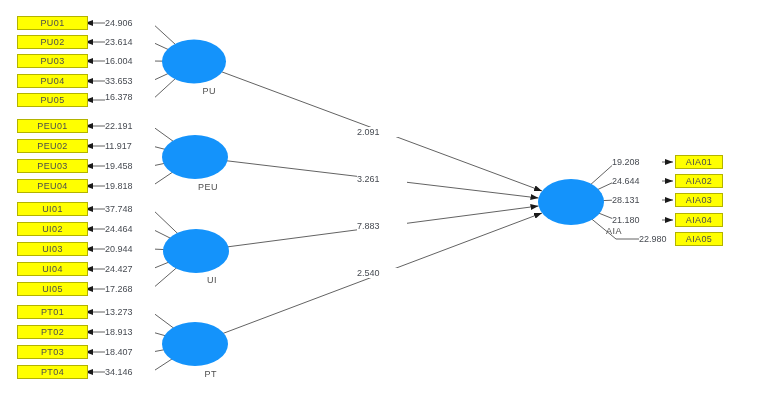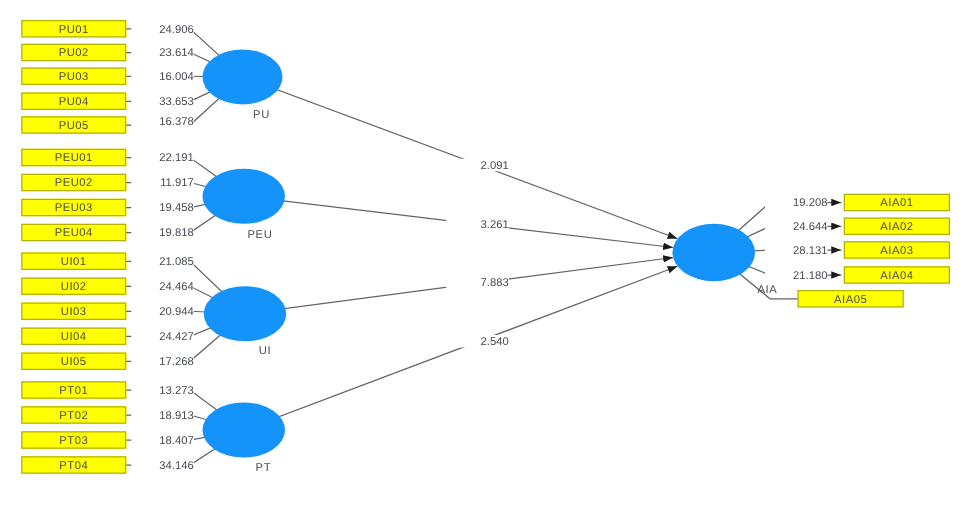--- a/index.html
+++ b/index.html
@@ -1,24 +1,24 @@
 <!DOCTYPE html>
 <html><head>
 <meta charset="utf-8">
 <style>
   html,body{margin:0;padding:0;background:#fff;}
   .canvas{position:relative;width:777px;height:405px;background:#ffffff;
           font-family:"Liberation Sans",sans-serif;overflow:hidden;}
   svg.layer{position:absolute;left:0;top:0;}
   .cline{stroke:#636363;stroke-width:1;fill:none;}
-  .ind{position:absolute;width:84px;height:14px;background:#ffff00;border:1px solid #b3b300;
+  .ind{position:absolute;width:71px;height:14px;background:#ffff00;border:1px solid #b3b300;
        box-sizing:border-box;display:flex;align-items:center;justify-content:center;
        font-size:9px;color:#4d4d4d;letter-spacing:.4px;z-index:3;}
-  .ind.r{width:85px;}
-  .val{position:absolute;width:50px;height:10px;line-height:10px;text-align:right;
+  .ind.r{width:48px;}
+  .val{position:absolute;width:50px;height:10px;line-height:10px;text-align:left;
        font-size:9px;color:#474b52;background:#ffffff;z-index:2;}
   .cname{position:absolute;width:44px;height:10px;line-height:10px;text-align:right;
        font-size:9px;color:#4d4d4d;letter-spacing:.5px;z-index:3;}
 </style>
 </head>
 <body>
 
 <div class="canvas">
 
   <svg class="layer" width="777" height="405">
@@ -131,36 +131,36 @@
     </div>
   <div class="ind r" style="left:675px;top:174px">
       <span>AIA02</span>
     </div>
   <div class="ind r" style="left:675px;top:193px">
       <span>AIA03</span>
     </div>
   <div class="ind r" style="left:675px;top:213px">
       <span>AIA04</span>
     </div>
-  <div class="ind r" style="left:638px;top:232px">
+  <div class="ind r" style="left:675px;top:232px">
       <span>AIA05</span>
     </div>
 
   <div class="val" style="left:105px;top:18px">24.906</div>
   <div class="val" style="left:105px;top:37px">23.614</div>
   <div class="val" style="left:105px;top:56px">16.004</div>
   <div class="val" style="left:105px;top:76px">33.653</div>
   <div class="val" style="left:105px;top:92px">16.378</div>
 
   <div class="val" style="left:105px;top:121px">22.191</div>
   <div class="val" style="left:105px;top:141px">11.917</div>
   <div class="val" style="left:105px;top:161px">19.458</div>
   <div class="val" style="left:105px;top:181px">19.818</div>
 
-  <div class="val" style="left:105px;top:204px">21.085</div>
+  <div class="val" style="left:105px;top:204px">37.748</div>
   <div class="val" style="left:105px;top:224px">24.464</div>
   <div class="val" style="left:105px;top:244px">20.944</div>
   <div class="val" style="left:105px;top:264px">24.427</div>
   <div class="val" style="left:105px;top:284px">17.268</div>
 
   <div class="val" style="left:105px;top:307px">13.273</div>
   <div class="val" style="left:105px;top:327px">18.913</div>
   <div class="val" style="left:105px;top:347px">18.407</div>
   <div class="val" style="left:105px;top:367px">34.146</div>
 

